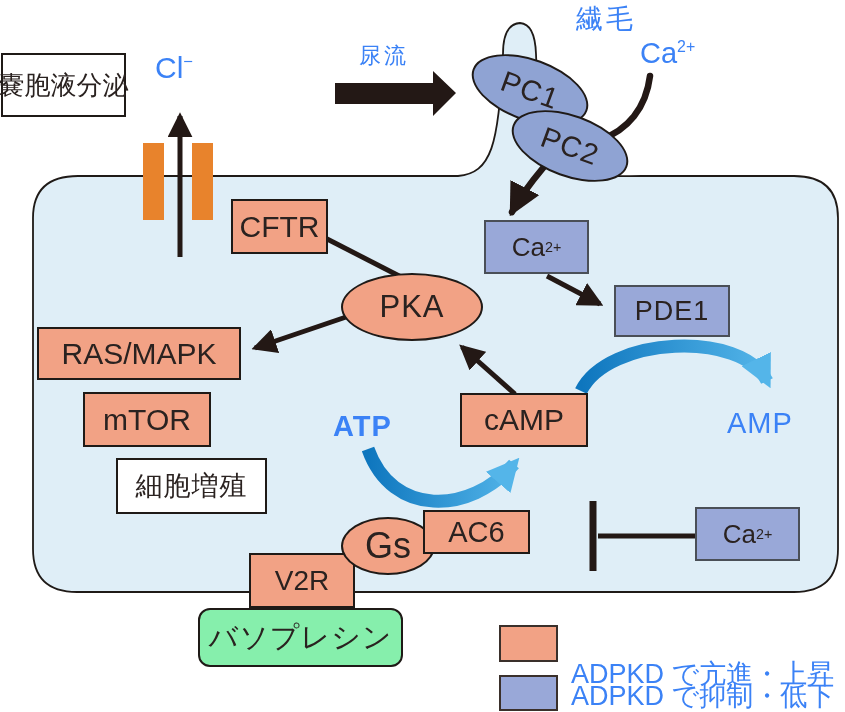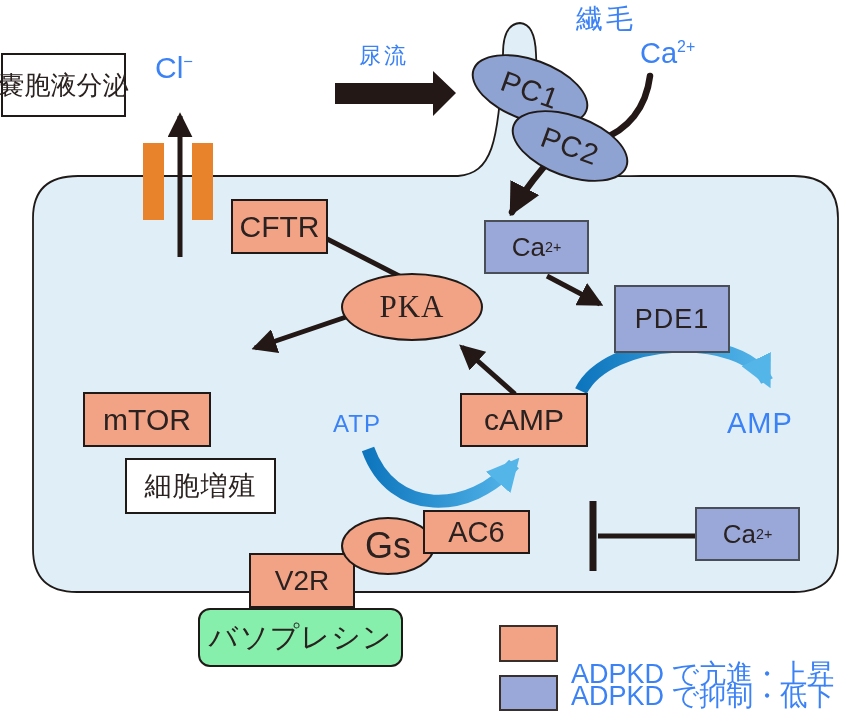--- a/index.html
+++ b/index.html
@@ -18,44 +18,44 @@
   .green{background:#86efac;border-radius:12px;}
   .ellipse{border-radius:50%;}
   .lbl{position:absolute;white-space:nowrap;color:#3b82f6;}
   sup{font-size:0.55em;line-height:0;}
 
   
   #cyst-box{left:1px;top:53px;width:125px;height:64px;border-width:2.5px;
             flex-direction:row;font-size:26px;line-height:35px;}
   #cftr-box{left:231px;top:159px;width:97px;height:55px;font-size:30px;margin-top:40px;}
   #ca-upper-box{left:484px;top:220px;width:105px;height:54px;font-size:26px;}
-  #pde1-box{left:614px;top:285px;width:116px;height:68px;font-size:27px;letter-spacing:1px;}
+  #pde1-box{left:614px;top:285px;width:116px;height:52px;font-size:27px;letter-spacing:1px;}
   #ras-box{left:37px;top:327px;width:204px;height:53px;font-size:30px;}
   #mtor-box{left:83px;top:392px;width:128px;height:55px;font-size:30px;}
-  #prolif-box{left:116px;top:458px;width:151px;height:56px;font-size:27px;letter-spacing:1px;margin-left:9px;}
+  #prolif-box{left:116px;top:458px;width:151px;height:56px;font-size:27px;letter-spacing:1px;}
   #camp-box{left:460px;top:393px;width:128px;height:54px;font-size:30px;}
   #ac6-box{left:423px;top:510px;width:107px;height:44px;font-size:29px;}
   #v2r-box{left:249px;top:553px;width:106px;height:55px;font-size:28px;align-items:center;}
   #ca-lower-box{left:695px;top:507px;width:105px;height:54px;font-size:26px;}
   #vaso-box{left:198px;top:608px;width:205px;height:59px;font-size:29px;letter-spacing:1px;}
 
   
   #pc1-ellipse{left:469px;top:59px;width:122px;height:62px;transform:rotate(20deg);
                background:#8FA3D3;font-size:29px;letter-spacing:1px;}
   #pc2-ellipse{left:509px;top:115px;width:122px;height:62px;transform:rotate(20deg);
                background:#8FA3D3;font-size:29px;letter-spacing:1px;}
-  #pka-ellipse{left:341px;top:273px;width:142px;height:68px;font-size:31px;letter-spacing:1px;font-family:Liberation Serif, serif;}
+  #pka-ellipse{left:341px;top:273px;width:142px;height:68px;font-size:31px;letter-spacing:1px;}
   #gs-ellipse{left:341px;top:517px;width:94px;height:58px;font-size:36px;}
 
   
   #lbl-cilia{left:576px;top:1px;font-size:27px;letter-spacing:3px;}
   #lbl-ca-top{left:640px;top:37px;font-size:29px;}
   #lbl-urine{left:359px;top:41px;font-size:22px;letter-spacing:3px;}
   #lbl-cl{left:155px;top:51px;font-size:30px;}
-  #lbl-atp{left:333px;top:410px;font-size:24px;letter-spacing:1px;}
+  #lbl-atp{left:333px;top:410px;font-size:29px;letter-spacing:1px;font-weight:bold;}
   #lbl-amp{left:727px;top:407px;font-size:29px;letter-spacing:1px;}
 
   
   .legend-swatch{position:absolute;box-sizing:border-box;border:2.5px solid #3a302b;}
   #legend-swatch-up{left:499px;top:625px;width:59px;height:37px;background:#F2A285;}
   #legend-swatch-down{left:499px;top:675px;width:59px;height:36px;background:#99A8D8;}
   #legend-label-up{left:571px;top:628px;font-size:27px;margin-top:28px;}
   #legend-label-down{left:571px;top:678px;font-size:27px;}
 </style>
 </head>
@@ -120,20 +120,23 @@
   <div class="node salmon" id="cftr-box">
     <span>CFTR</span>
   </div>
   <div class="node blue" id="ca-upper-box">
     <span>Ca</span>
       <sup>2+</sup>
   </div>
   <div class="node blue" id="pde1-box">
     <span>PDE1</span>
   </div>
+  <div class="node salmon" id="ras-box">
+    <span>RAS/MAPK</span>
+  </div>
   <div class="node salmon" id="mtor-box">
     <span>mTOR</span>
   </div>
   <div class="node white" id="prolif-box">
     <span>細胞増殖</span>
   </div>
   <div class="node salmon" id="camp-box">
     <span>cAMP</span>
   </div>
 

